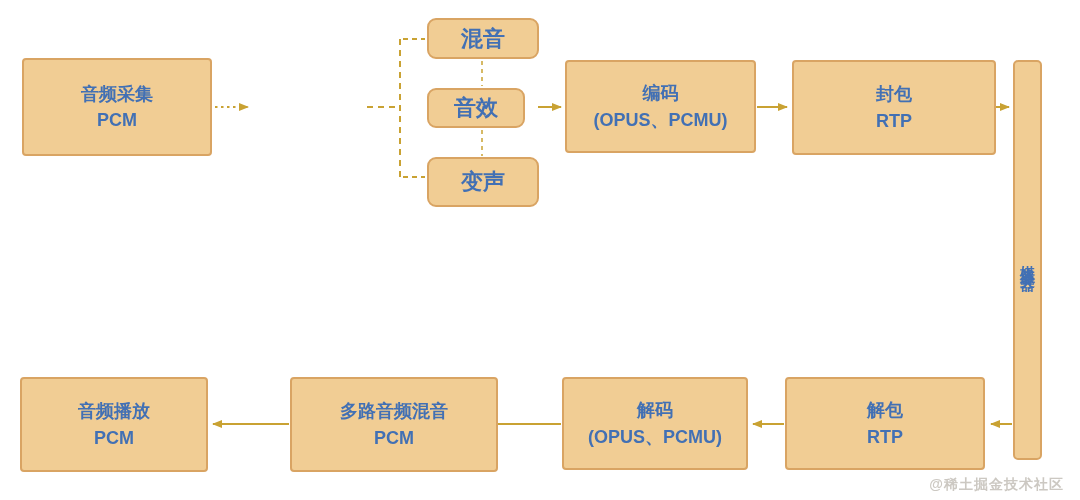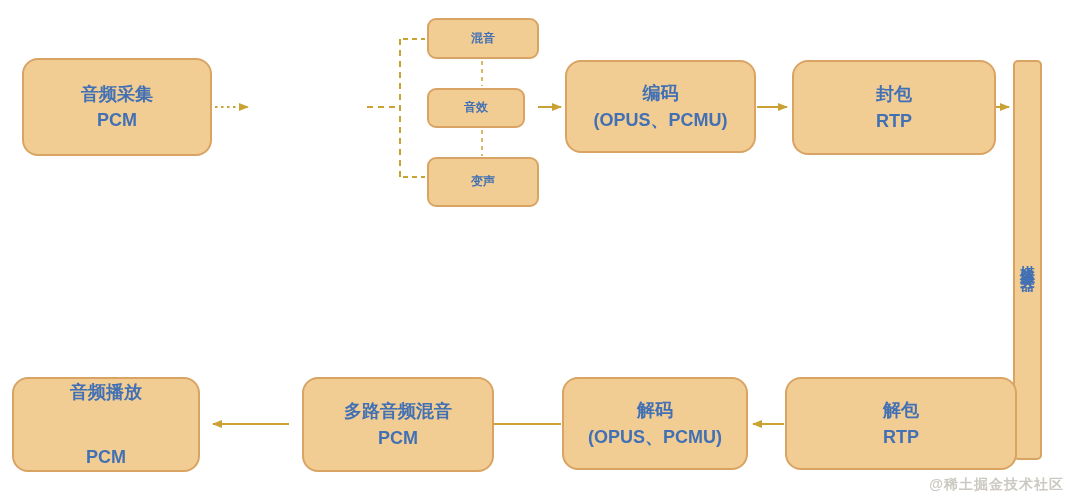--- a/index.html
+++ b/index.html
@@ -17,32 +17,32 @@
     background:var(--bg);
     overflow:hidden;
     font-family:"Liberation Sans","DejaVu Sans",sans-serif;
   }
   .edges{position:absolute;left:0;top:0;width:1080px;height:500px;}
   .node{
     position:absolute;
     box-sizing:border-box;
     background:var(--box-fill);
     border:2px solid var(--box-border);
-    border-radius:16px;
+    border-radius:4px;
     display:flex;
     flex-direction:column;
     align-items:center;
     justify-content:center;
     color:var(--text-blue);
     font-weight:bold;
     text-align:center;
     font-size:18px;
     line-height:1.45;
   }
-  .node.small{border-radius:9px;font-size:12px;}
+  .node.small{border-radius:9px;font-size:22px;}
   .node.bar{border-radius:5px;}
   .vtext{
     writing-mode:vertical-rl;
     text-orientation:upright;
     letter-spacing:3px;
     font-size:15px;
     font-weight:bold;
     color:var(--text-blue);
   }
   .watermark{
@@ -123,35 +123,35 @@
 
   <div class="node" style="left:792px;top:60px;width:204px;height:95px;">
     <span>封包</span>
     <span>RTP</span>
   </div>
 
   <div class="node bar" style="left:1013px;top:60px;width:29px;height:400px;">
     <span class="vtext">媒体服务器</span>
   </div>
 
-  <div class="node" style="left:785px;top:377px;width:232px;height:93px;">
+  <div class="node" style="left:785px;top:377px;width:200px;height:93px;">
     <span>解包</span>
     <span>RTP</span>
   </div>
 
   <div class="node" style="left:562px;top:377px;width:186px;height:93px;">
     <span>解码</span>
     <span>(OPUS、PCMU)</span>
   </div>
 
-  <div class="node" style="left:290px;top:377px;width:192px;height:95px;margin-left:12px;">
+  <div class="node" style="left:290px;top:377px;width:208px;height:95px;">
     <span>多路音频混音</span>
     <span>PCM</span>
   </div>
 
-  <div class="node" style="left:12px;top:377px;width:188px;height:95px;justify-content:space-between;">
+  <div class="node" style="left:20px;top:377px;width:188px;height:95px;">
     <span>音频播放</span>
     <span>PCM</span>
   </div>
 
   <div class="watermark">@稀土掘金技术社区</div>
 
 </div>
 
 </body></html>

